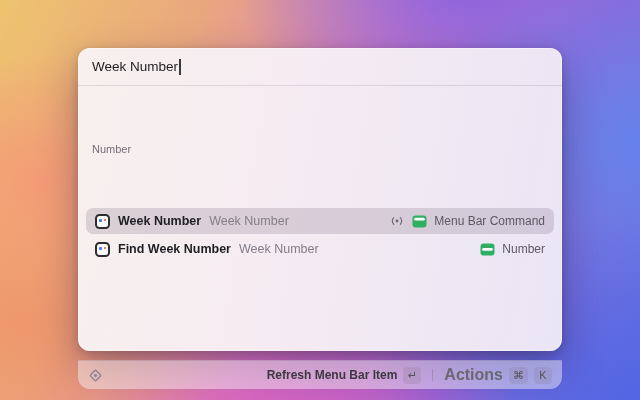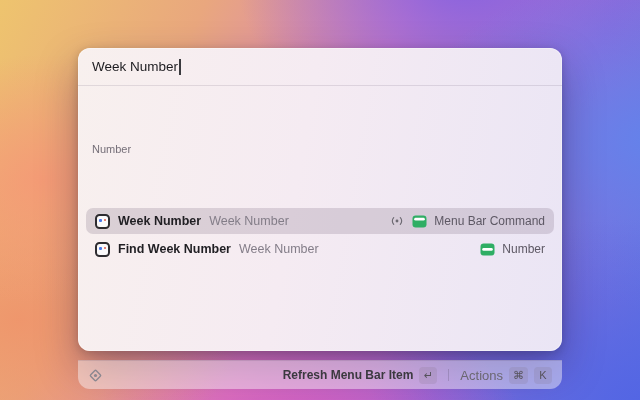--- a/index.html
+++ b/index.html
@@ -48,21 +48,21 @@
   .row-right{margin-left:auto;display:flex;align-items:center;gap:7px;}
   .type-label{font-size:12px;color:#5d5864;white-space:nowrap;}
   .spacer{flex:1 1 auto;}
   .footer{
     flex:0 0 auto;height:28px;border-top:1px solid rgba(60,40,70,0.12);
     background:rgba(250,246,250,0.45);border-radius:0 0 12px 12px;
     display:flex;padding:0 10px;
   }
   .footer-right{margin-left:auto;display:flex;align-items:center;gap:6px;}
   .primary-action{font-size:12px;font-weight:700;color:#3b393f;}
-  .actions-label{font-size:13px;font-weight:400;color:#6b6770;}
+  .actions-label{font-size:16px;font-weight:700;color:#6b6770;}
   .key-badge{
     display:inline-flex;align-items:center;justify-content:center;
     min-width:10px;height:17px;padding:0 4px;border-radius:4px;
     background:rgba(126,112,130,0.18);color:#56525c;font-size:11px;line-height:1;
   }
   .vdivider{width:1px;height:12px;background:rgba(60,50,70,0.2);margin:0 5px;}
   .icon-wrap{display:inline-flex;align-items:center;}
 </style>
 </head>
 <body>

